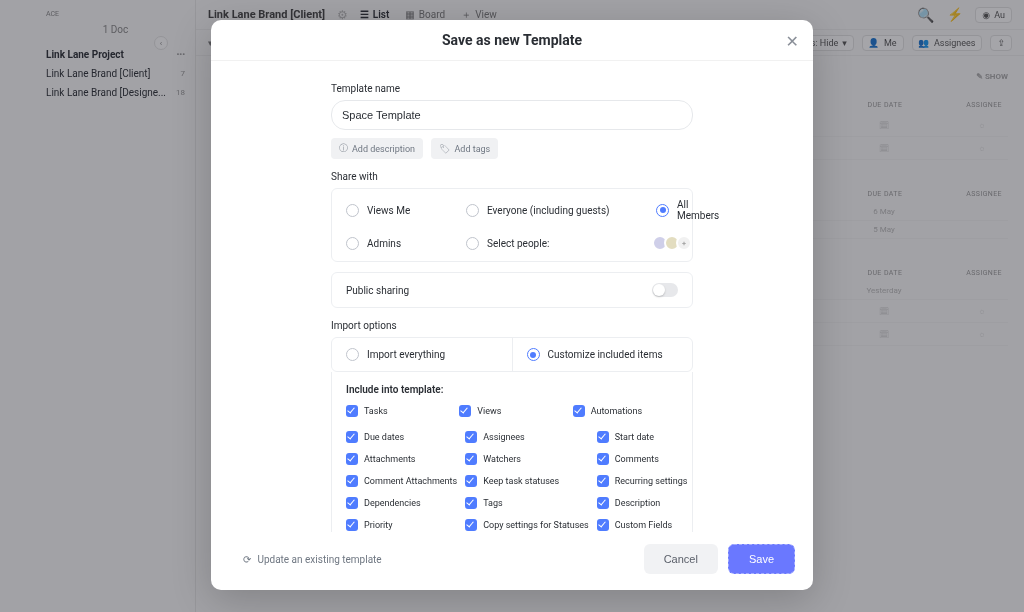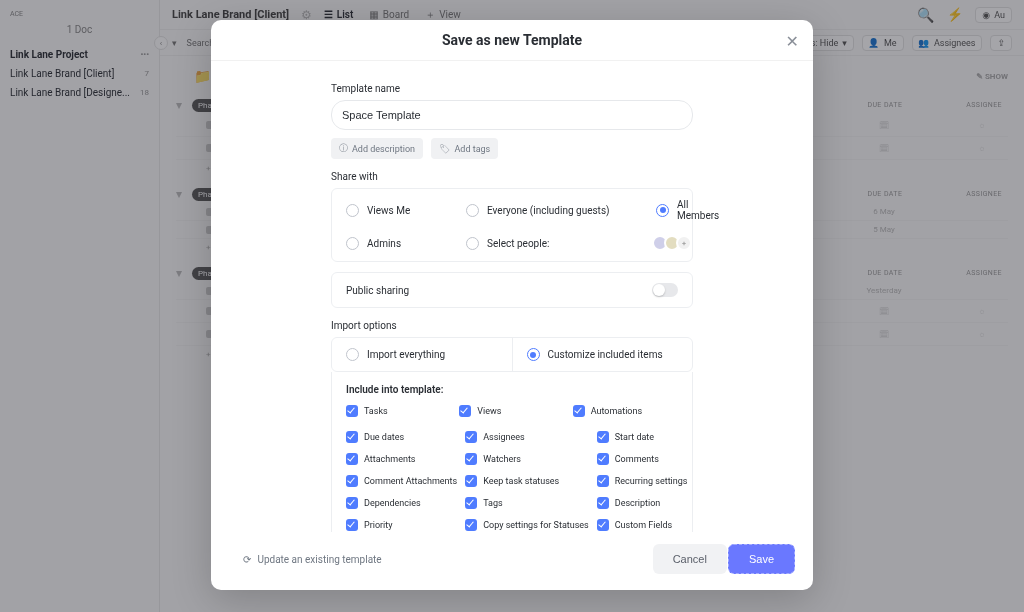--- a/index.html
+++ b/index.html
@@ -8,21 +8,21 @@
     font-size: 12px;
     color: #2a2e34;
     background: #fafafa;
     width: 1024px;
     height: 612px;
     overflow: hidden;
     position: relative;
   }
   
   .app { display: flex; height: 100%; }
-  .sidebar { width: 160px; background: #fafafa; border-right: 1px solid #e8e8e8; padding: 6px 4px; }
+  .sidebar { width: 160px; background: #fafafa; border-right: 1px solid #e8e8e8; padding: 6px 4px; margin-left: 36px; }
   .side-header { font-size: 7px; color: #888; padding: 4px 6px; }
   .side-title { font-weight: 700; font-size: 11px; padding: 4px 6px; color: #2a2e34; }
   .side-sub { font-size: 10px; color: #888; padding: 2px 6px 10px; text-align: center; }
   .side-item { display: flex; align-items: center; justify-content: space-between; padding: 4px 6px; border-radius: 4px; font-size: 10px; cursor: pointer; }
   .side-item.bold { font-weight: 700; }
   .side-item .count { font-size: 8px; color: #999; }
   .main { flex: 1; display: flex; flex-direction: column; }
   .topbar { display: flex; align-items: center; gap: 12px; padding: 6px 12px; border-bottom: 1px solid #eee; height: 30px; color: #555; }
   .breadcrumb { font-weight: 700; font-size: 11px; color: #444; }
   .view-tabs { display: flex; gap: 16px; }
@@ -106,21 +106,21 @@
   }
   .cb::after{
     content:""; position:absolute; left:3px; top:1px; width:3px; height:6px; border:solid #fff;
     border-width:0 1.6px 1.6px 0; transform:rotate(40deg);
   }
   .modal-footer {
     display:flex; align-items:center; justify-content:space-between;
     padding: 12px 18px 16px; border-top: none; margin-top:auto;
   }
   .update-link { display:flex; gap:6px; align-items:center; font-size:10px; color:#6f7782; cursor:pointer; padding-left: 14px;}
-  .btn-row { display:flex; gap:1px;margin-left:23px; }
+  .btn-row { display:flex; gap:10px;margin-left:23px; }
   .btn { padding:8px 20px; border-radius:6px; font-size:11px; cursor:pointer; border:none; }
   .btn.cancel { background:#f1f2f4; color:#5a5f69; }
   .btn.save { background:#6a78ff; color:#fff; border:1px dashed rgba(255,255,255,.4); }
   .ic { display:inline-block; }
 </style>
 </head>
 <body>
 
 <div class="app">
   <div class="sidebar">

